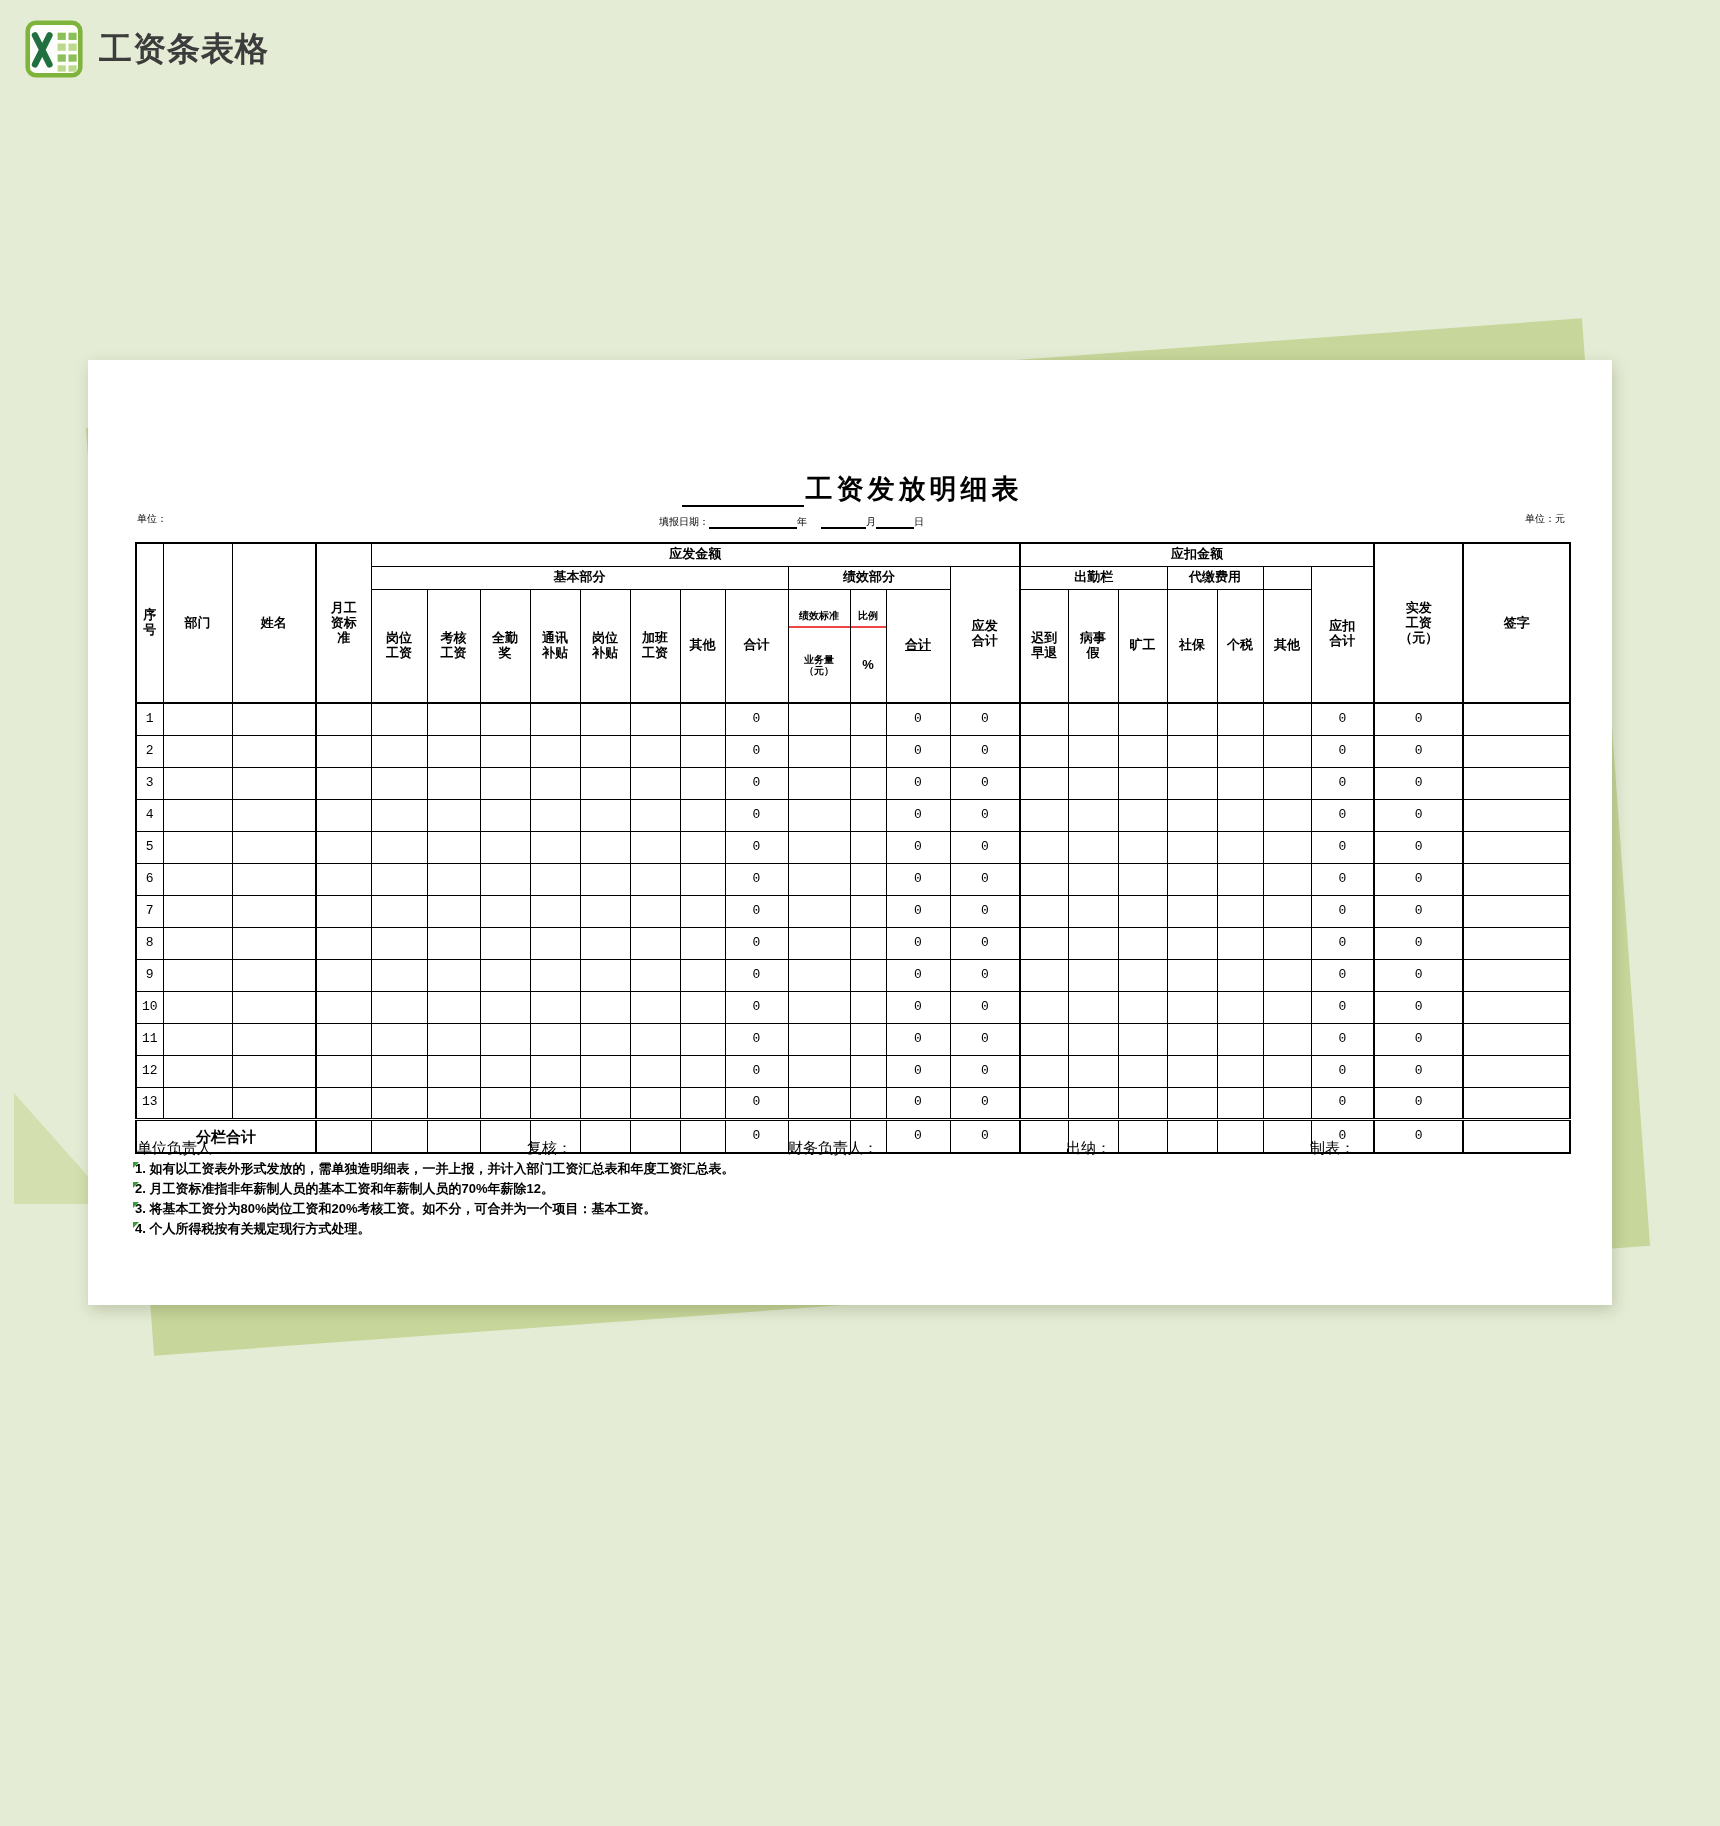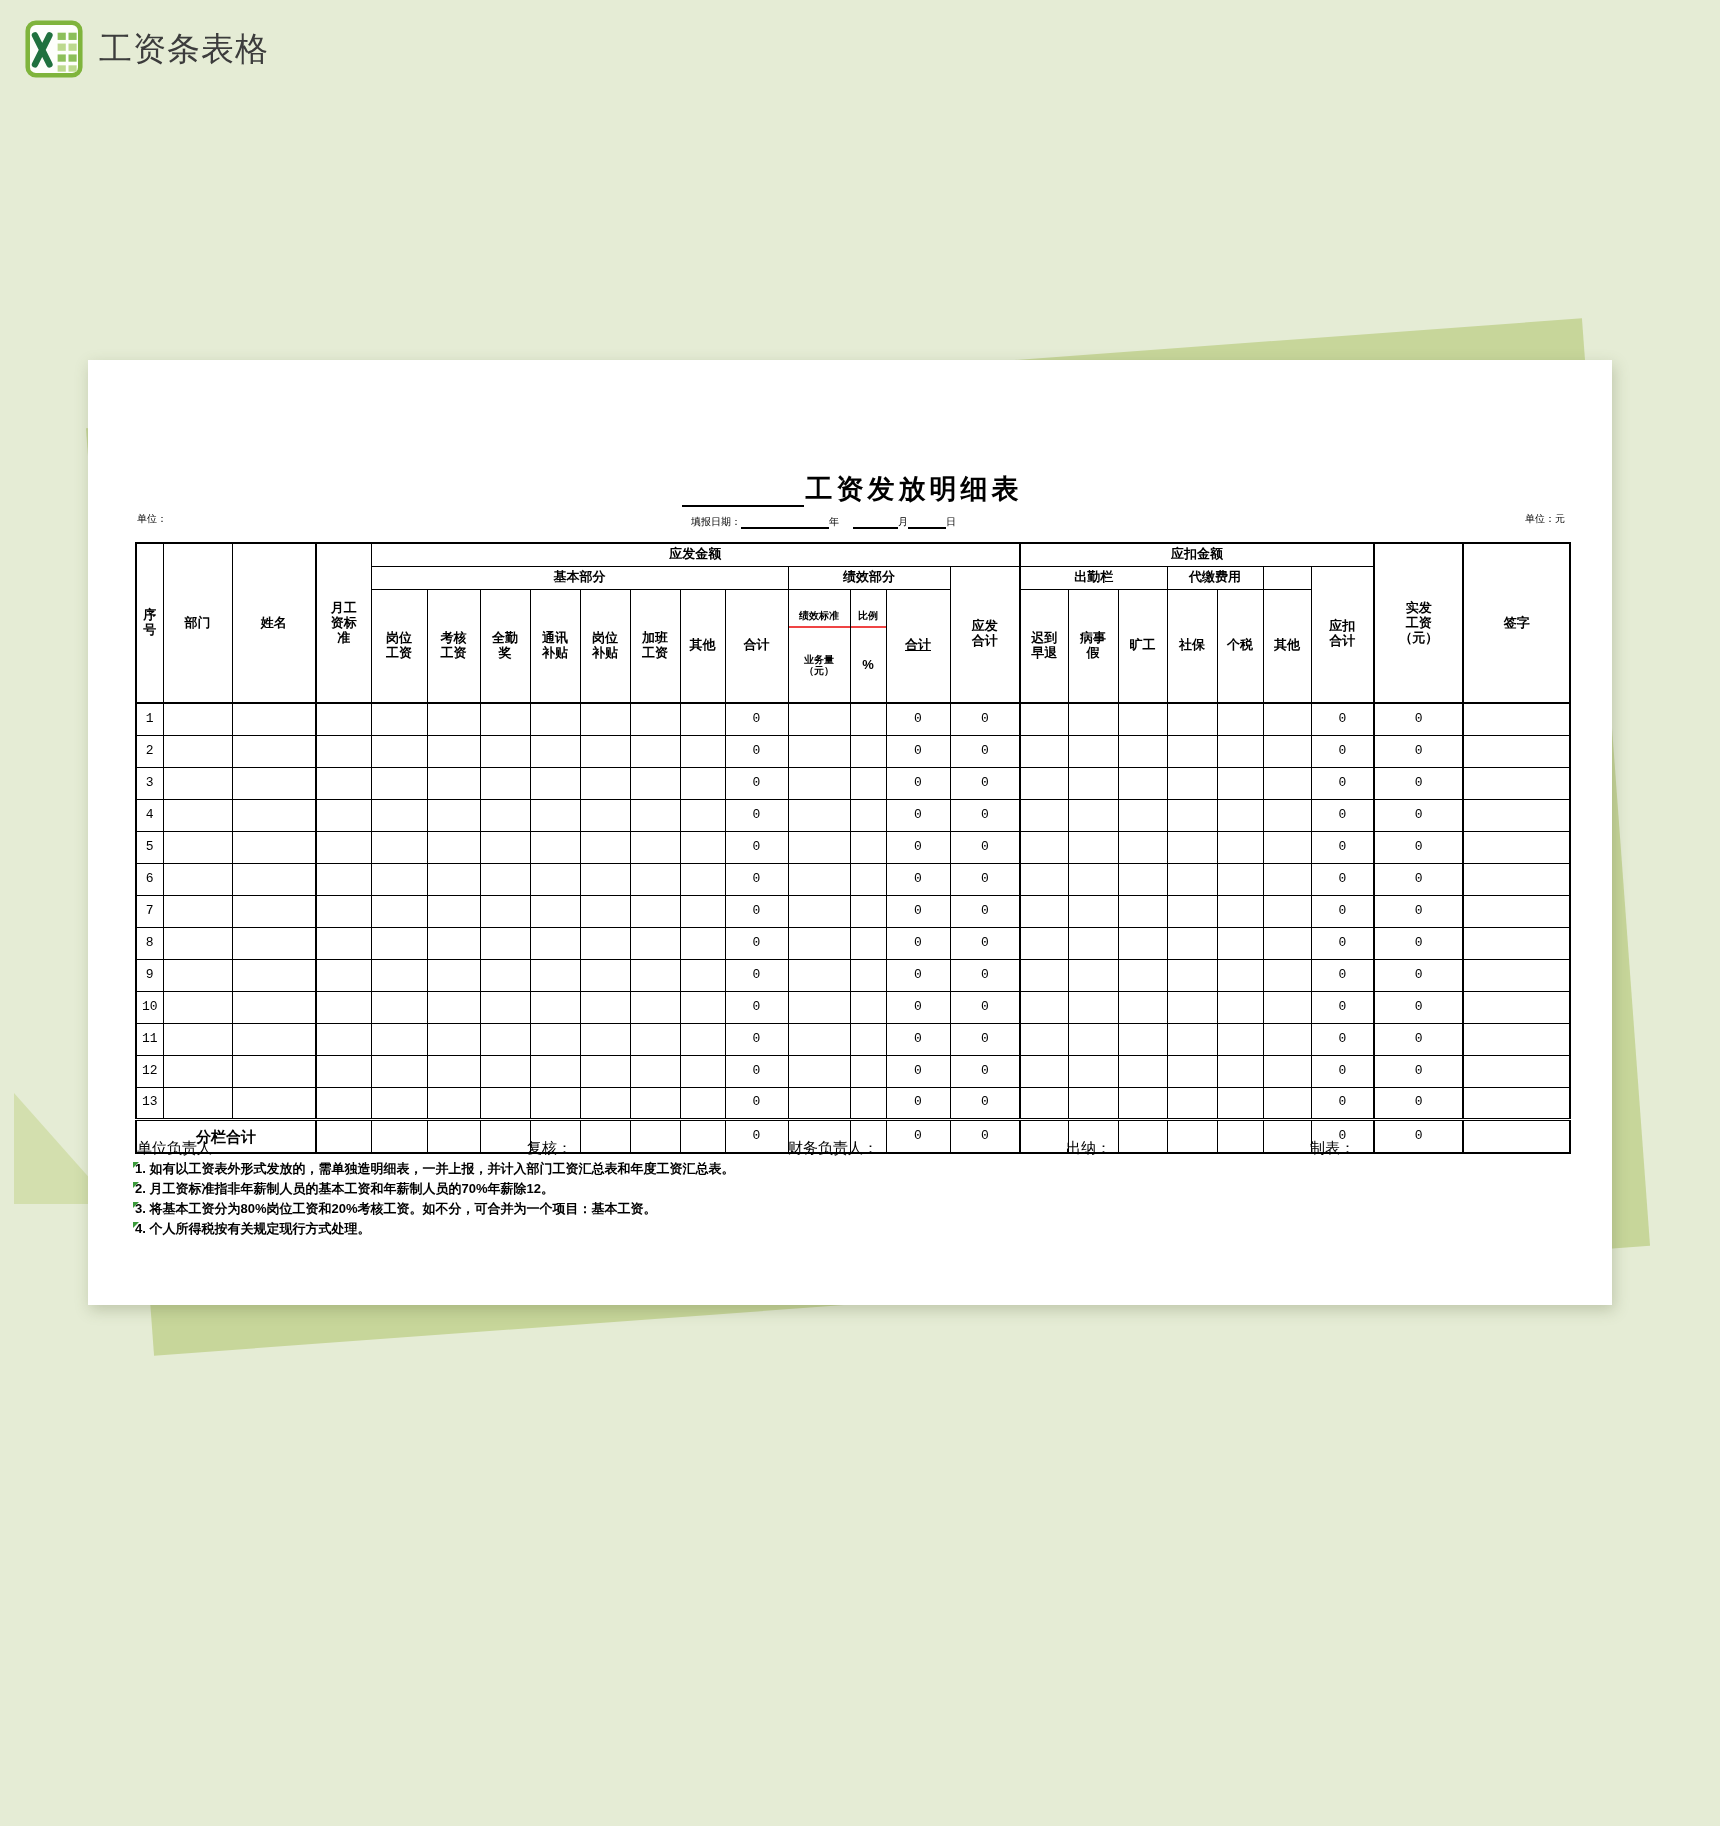--- a/index.html
+++ b/index.html
@@ -4,36 +4,36 @@
 <style>
   html,body{margin:0;padding:0;}
   body{
     width:1720px;height:1826px;position:relative;overflow:hidden;
     background:#e5ecd5;
     font-family:"Liberation Sans","DejaVu Sans",sans-serif;
     color:#000;
   }
   
   .app-header{position:absolute;left:25px;top:20px;display:flex;align-items:center;gap:16px;z-index:5;}
-  .app-title{font-size:33px;font-weight:normal;color:#3c3c3c;letter-spacing:1px;}
+  .app-title{font-size:33px;font-weight:bold;color:#3c3c3c;letter-spacing:1px;}
   
   .backing{position:absolute;left:118px;top:372px;width:1500px;height:930px;
     background:#c7d69a;transform:rotate(-4.2deg);z-index:1;}
   .corner-fan{position:absolute;left:14px;top:1086px;width:112px;height:118px;
     background:#d3dfae;clip-path:polygon(0 6%,88% 100%,0 100%);z-index:1;}
   
   .sheet{position:absolute;left:88px;top:360px;width:1524px;height:945px;background:#ffffff;
     box-shadow:2px 5px 14px rgba(90,100,60,.28);z-index:2;}
   
   .doc-title-row{position:absolute;left:47px;top:111px;width:1434px;text-align:center;}
   .title-underline{display:inline-block;width:122px;border-bottom:2px solid #000;height:30px;vertical-align:bottom;margin-right:2px;}
   .doc-title{font-size:27px;font-weight:bold;letter-spacing:4px;}
   .info-row{position:absolute;left:47px;top:150px;width:1434px;height:24px;font-size:10px;font-weight:normal;}
   .unit-left{position:absolute;left:2px;top:2px;}
-  .date-group{position:absolute;left:556px;top:2px;white-space:nowrap;}
+  .date-group{position:absolute;left:524px;top:2px;white-space:nowrap;}
   .blank{display:inline-block;border-bottom:2px solid #000;height:15px;vertical-align:bottom;}
   .blank.b1{width:88px;}
   .blank.b2{width:45px;margin-left:14px;}
   .blank.b3{width:38px;}
   .unit-right{position:absolute;right:4px;top:2px;}
   
   .pay-table{position:absolute;left:47px;top:182px;border-collapse:collapse;table-layout:fixed;
     width:1434px;border:2px solid #000;}
   .pay-table td{border:1px solid #000;padding:0;text-align:center;vertical-align:middle;
     font-size:13px;line-height:1.15;overflow:hidden;}

